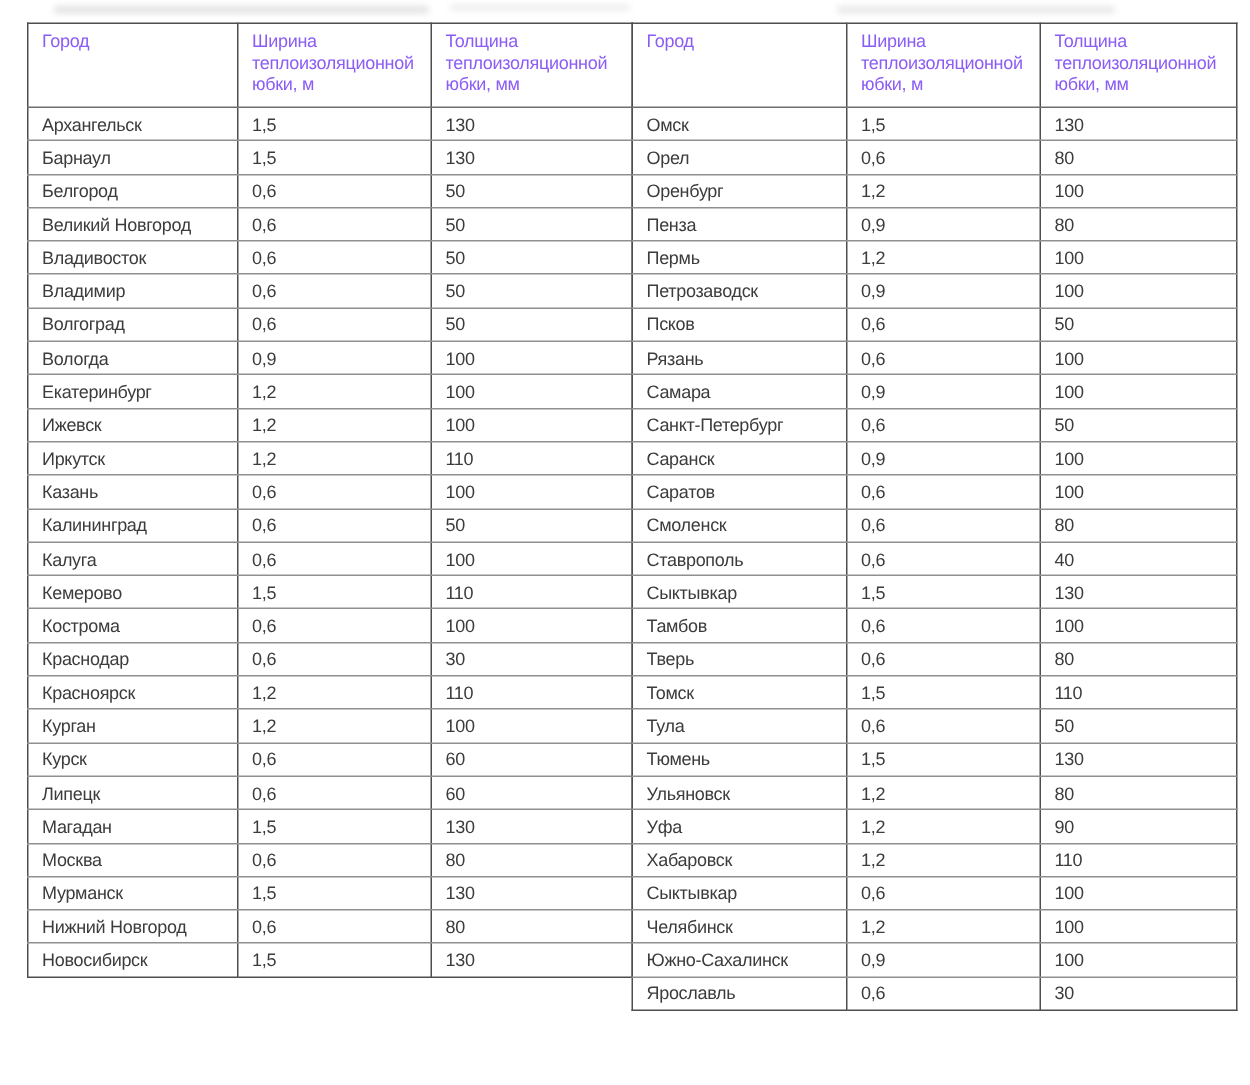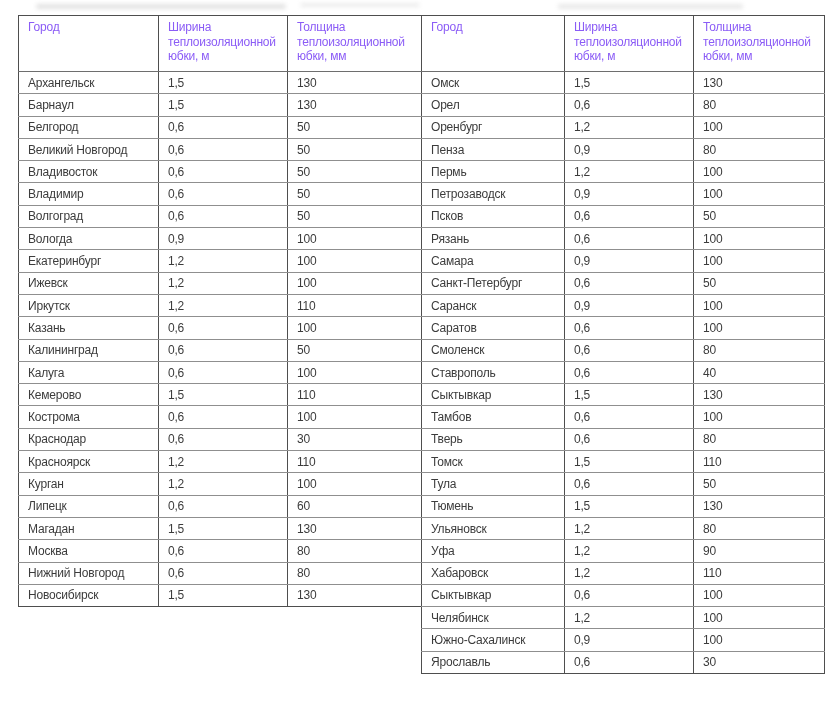--- a/index.html
+++ b/index.html
@@ -187,33 +187,43 @@
           <td>Красноярск</td>
           <td>1,2</td>
           <td>110</td>
         </tr>
         <tr>
           <td>Курган</td>
           <td>1,2</td>
           <td>100</td>
         </tr>
         <tr>
+          <td>Курск</td>
+          <td>0,6</td>
+          <td>60</td>
+        </tr>
+        <tr>
           <td>Липецк</td>
           <td>0,6</td>
           <td>60</td>
         </tr>
         <tr>
           <td>Магадан</td>
           <td>1,5</td>
           <td>130</td>
         </tr>
         <tr>
           <td>Москва</td>
           <td>0,6</td>
           <td>80</td>
+        </tr>
+        <tr>
+          <td>Мурманск</td>
+          <td>1,5</td>
+          <td>130</td>
         </tr>
         <tr>
           <td>Нижний Новгород</td>
           <td>0,6</td>
           <td>80</td>
         </tr>
         <tr>
           <td>Новосибирск</td>
           <td>1,5</td>
           <td>130</td>

